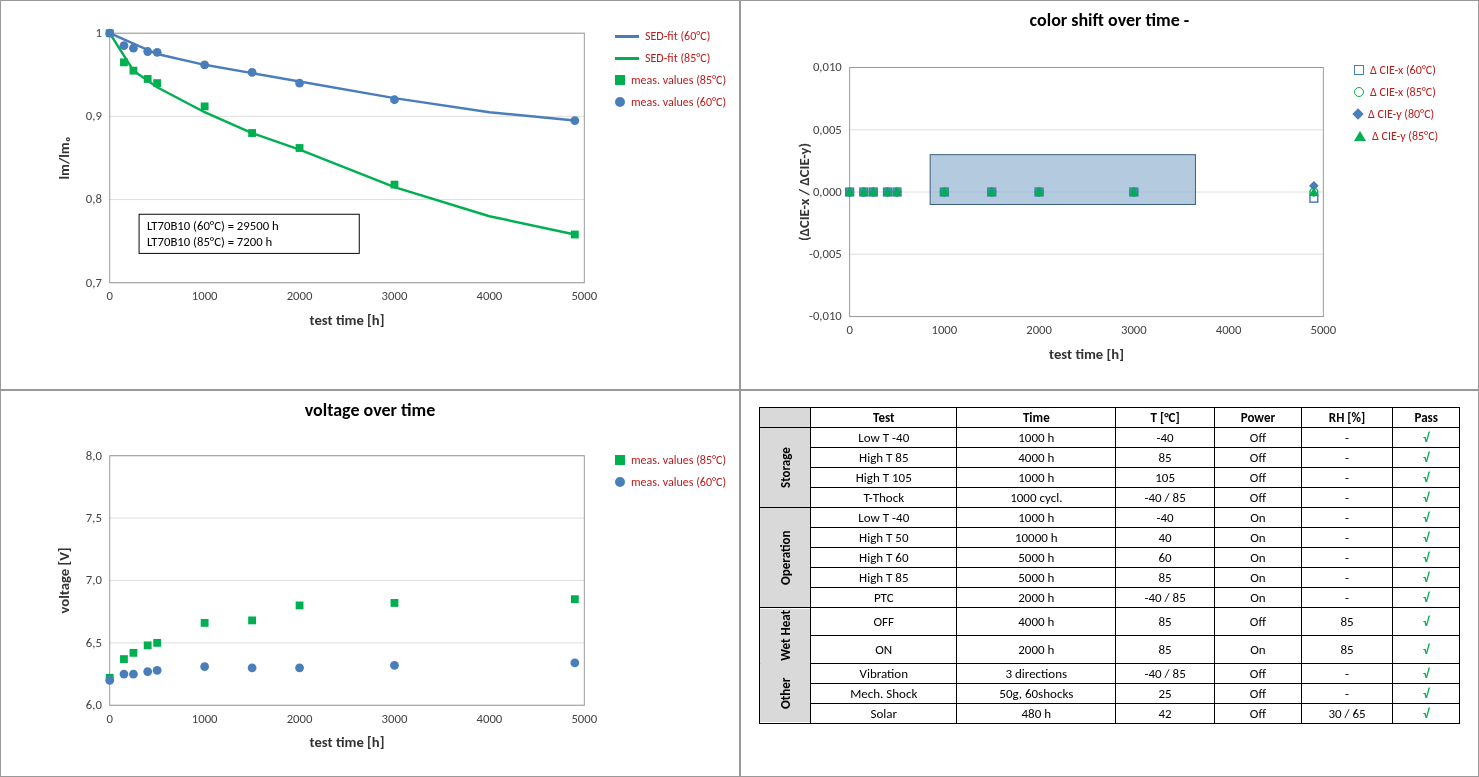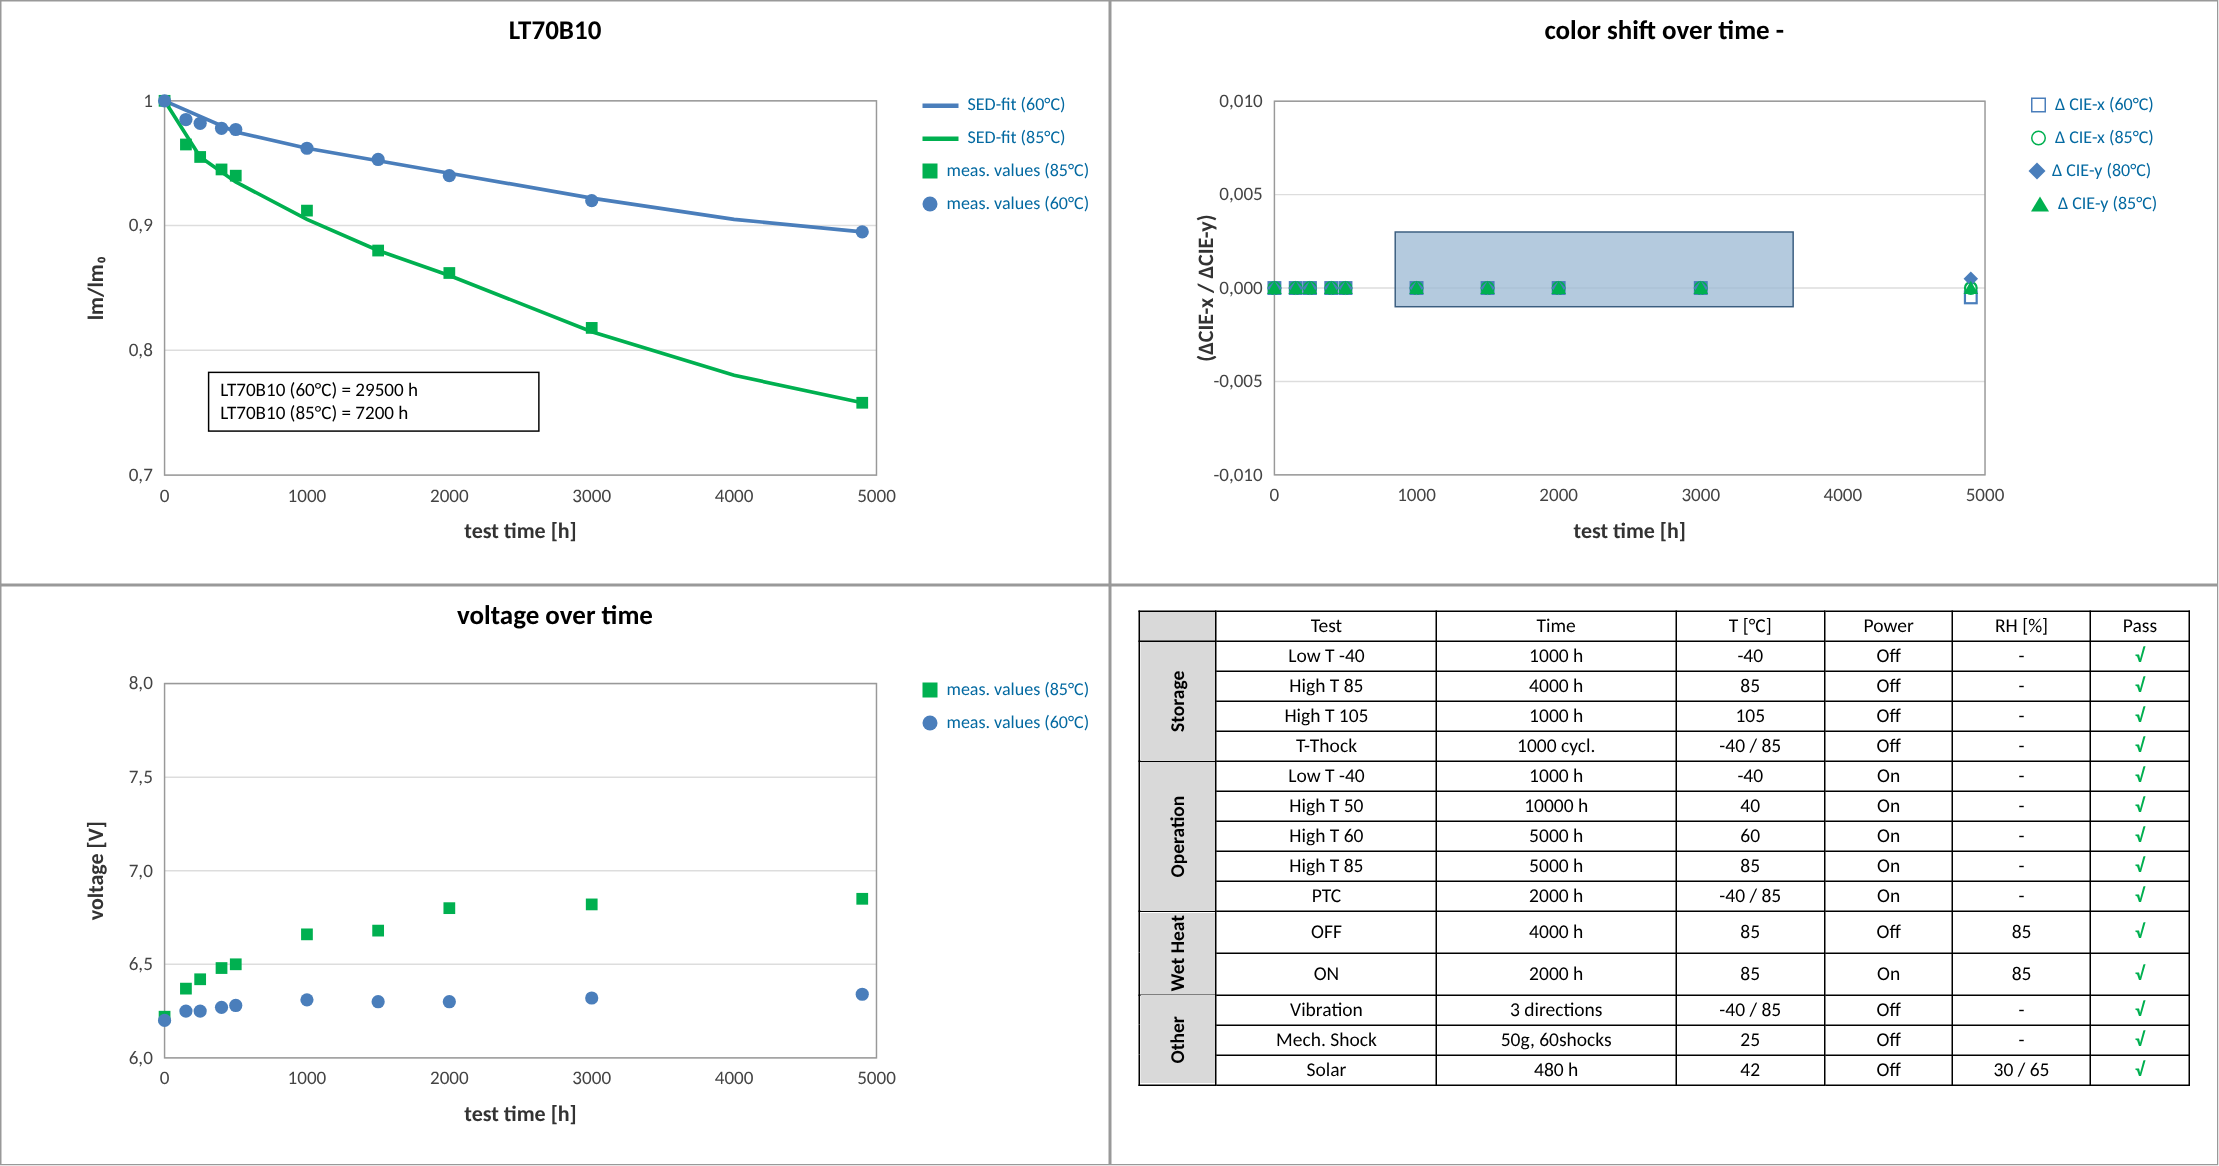--- a/index.html
+++ b/index.html
@@ -2,49 +2,48 @@
 <html><head>
 <meta charset="utf-8">
 <style>
   * { box-sizing: border-box; }
   body { margin: 0; font-family: Calibri, Arial, sans-serif; background: #fff; width: 1479px; }
   .grid { display: grid; grid-template-columns: 740px 739px; grid-template-rows: 390px 387px; }
   .panel { border: 1px solid #999; background: #fff; position: relative; }
   .chart-title { font-size: 18px; font-weight: bold; text-align: center; margin: 8px 0 4px; }
   .chart-body { display: flex; height: calc(100% - 30px); }
   .plot-wrap { flex: 1; position: relative; padding: 10px 10px 10px 50px; }
-  .legend { width: 130px; font-size: 12px; color: #0369a1; padding: 20px 6px; }
+  .legend { width: 130px; font-size: 12px; color: #b91c1c; padding: 20px 6px; }
   .legend-item { display:flex; align-items:center; gap:6px; margin:8px 0; }
   .lg-line { width:24px; height:3px; display:inline-block; }
   .lg-sq { width:10px; height:10px; display:inline-block; }
   .lg-circ { width:10px; height:10px; border-radius:50%; display:inline-block; }
   .lg-tri { width:0;height:0;border-left:6px solid transparent;border-right:6px solid transparent;display:inline-block;}
   .lg-diam { width:8px;height:8px;transform:rotate(45deg);display:inline-block;}
   svg { width: 100%; height: 100%; }
   .axis-label { font-size: 15px; font-weight: bold; fill: #333; }
   .tick-label { font-size: 13px; fill: #444; }
   .grid-line { stroke: #ddd; stroke-width: 1; }
   .frame { stroke: #999; stroke-width: 1; fill: none; }
   .annot-box { fill:#fff; stroke:#000; stroke-width:1; }
   .annot-text { font-size: 13px; fill:#000; }
   .tbl-wrap { padding: 16px 18px 10px 18px; }
   table.qtbl { border-collapse: collapse; width: 100%; font-size: 13px; }
   table.qtbl th, table.qtbl td { border: 1px solid #000; padding: 2px 6px; text-align:center; }
-  table.qtbl th { font-weight: normal; margin-top: 32px; }
+  table.qtbl th { font-weight: bold; margin-top: 32px; }
   .grp { writing-mode: vertical-rl; transform: rotate(180deg); font-weight:bold; background:#d9d9d9; }
   .grp-sep td, .grp-sep th { border-top: 3px solid #000; }
   .pass { color:#00b050; font-weight:bold; }
 </style>
 </head>
 <body>
 
 <div class="grid">
 
   <div class="panel">
-    <div class="chart-title">LT70B10</div>
     <div class="chart-body">
       <div class="plot-wrap"><svg id="svg-lumen" viewBox="0 0 560 320">
             <line class="grid-line" x1="60" x2="545" y1="265" y2="265"></line>
             <line class="grid-line" x1="60" x2="545" y1="179.99999999999994" y2="179.99999999999994"></line>
             <line class="grid-line" x1="60" x2="545" y1="94.99999999999997" y2="94.99999999999997"></line>
             <line class="grid-line" x1="60" x2="545" y1="10" y2="10"></line>
             <rect class="frame" x="60" y="10" width="485" height="255"></rect>
             <text class="tick-label" x="60" y="283" text-anchor="middle">0</text>
             <text class="tick-label" x="157" y="283" text-anchor="middle">1000</text>
             <text class="tick-label" x="254" y="283" text-anchor="middle">2000</text>

